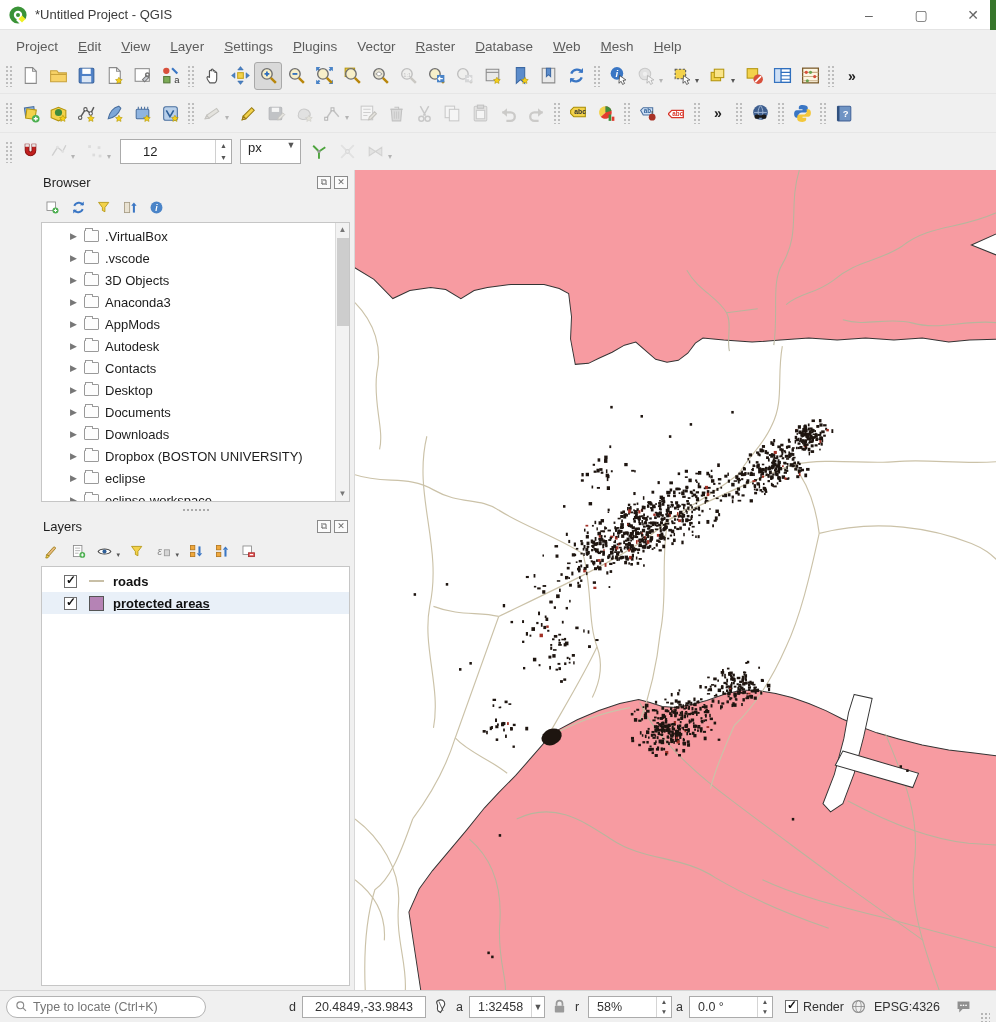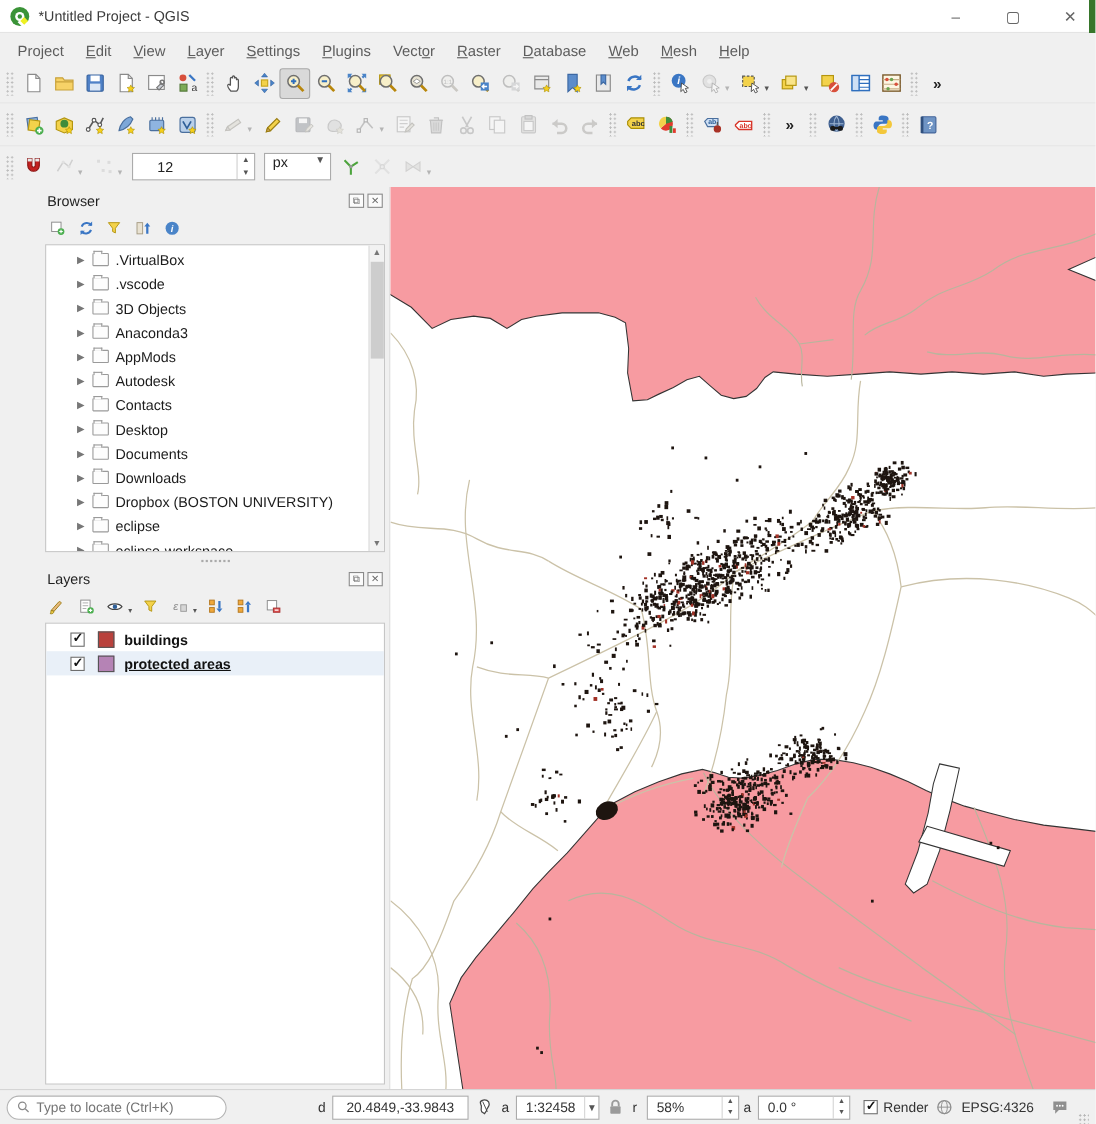--- a/index.html
+++ b/index.html
@@ -764,22 +764,22 @@
           <svg viewBox="0 0 20 20">
             <rect x="3.5" y="3.5" width="10" height="10" fill="#fff" stroke="#8a8a8a"></rect>
             <rect x="10" y="11.5" width="7" height="4.5" fill="#e05050" stroke="#a83030"></rect>
             <line x1="11.5" y1="13.7" x2="15.5" y2="13.7" stroke="#fff" stroke-width="1.4"></line>
           </svg>
         </div>
       </div>
     <div class="layers-list" id="layers-list">
         <div class="layer-row">
           <span class="cb checked"></span>
-          <span class="swatch fill" style="background:#b9413c"></span>
-          <span class="layer-label">buildings</span>
+          <span class="swatch line" style="border-top-color:#c8bfa6"></span>
+          <span class="layer-label">roads</span>
         </div>
         <div class="layer-row selected">
           <span class="cb checked"></span>
           <span class="swatch fill" style="background:#b583b5"></span>
           <span class="layer-label underline">protected areas</span>
         </div>
       </div>
   </div>
 
   <div class="map">

